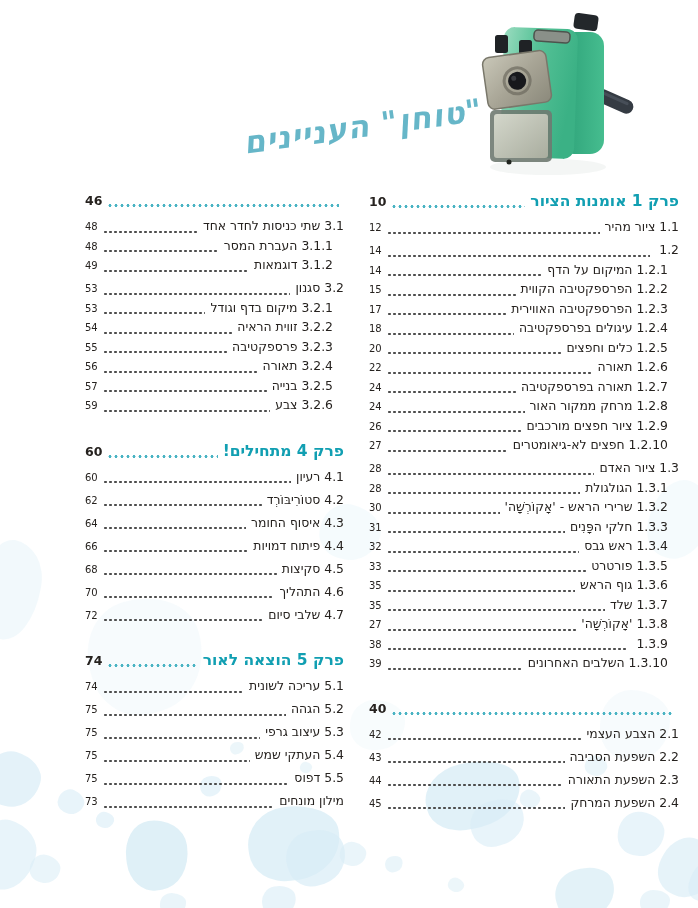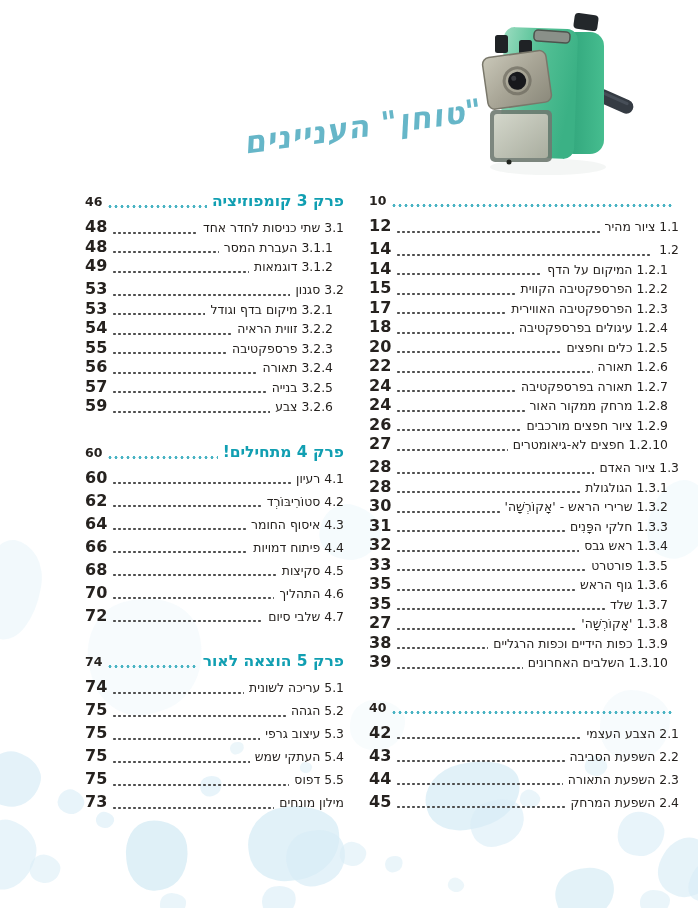--- a/index.html
+++ b/index.html
@@ -42,21 +42,21 @@
 
   .row{
     display:flex;align-items:baseline;direction:rtl;
     font-size:12.4px;line-height:18.5px;color:#26221f;
   }
   .row.l1{margin-top:3.5px;}
   .row.l2{padding-right:11px;}
   .row.l1 .ttl{font-weight:normal;}
   .num{margin-left:4px;white-space:nowrap;}
   .ttl{white-space:nowrap;}
-  .pg{font-size:16px;white-space:nowrap;font-weight:bold;}
+  .pg{font-size:10px;white-space:nowrap;}
 
   .dots{
     flex:1;min-width:8px;margin:0 5px;align-self:flex-end;
     height:4px;margin-bottom:3px;
     background-image:radial-gradient(circle,#4c4c4c 1.05px,transparent 1.45px);
     background-size:5px 4px;background-repeat:repeat-x;background-position:left center;
   }
   .dots.teal{
     height:5px;margin-bottom:3px;
     background-image:radial-gradient(circle,#49b3c3 1.3px,transparent 1.7px);
@@ -162,20 +162,21 @@
 
       <circle cx="63" cy="158" r="2.5" fill="#20241f"></circle>
     </svg>
   </div>
 
   <div class="script-title">"טוחן" העניינים</div>
 
   <div class="toc-col col-right" id="col-right">
       <div class="chapter">
         <div class="chap-row">
+          <span class="ttl">פרק 1 אומנות הציור</span>
           <span class="dots teal"></span>
           <span class="pg">10</span>
         </div>
         <div class="row l1">
           <span class="num">1.1</span>
           <span class="ttl">ציור מהיר</span>
           <span class="dots"></span>
           <span class="pg">12</span>
         </div>
         <div class="row l1">
@@ -292,21 +293,20 @@
           <span class="pg">35</span>
         </div>
         <div class="row l2">
           <span class="num">1.3.8</span>
           <span class="ttl">'אָקוֹרְשָׁה'</span>
           <span class="dots"></span>
           <span class="pg">27</span>
         </div>
         <div class="row l2">
           <span class="num">1.3.9</span>
-          <span class="ttl">כפות הידיים וכפות הרגליים</span>
           <span class="dots"></span>
           <span class="pg">38</span>
         </div>
         <div class="row l2">
           <span class="num">1.3.10</span>
           <span class="ttl">השלבים האחרונים</span>
           <span class="dots"></span>
           <span class="pg">39</span>
         </div>
       </div>
@@ -337,21 +337,20 @@
           <span class="num">2.4</span>
           <span class="ttl">השפעת המרחק</span>
           <span class="dots"></span>
           <span class="pg">45</span>
         </div>
       </div>
     </div>
   <div class="toc-col col-left" id="col-left">
       <div class="chapter">
         <div class="chap-row">
-          <span class="ttl">פרק 3 קומפוזיציה</span>
           <span class="dots teal"></span>
           <span class="pg">46</span>
         </div>
         <div class="row l1">
           <span class="num">3.1</span>
           <span class="ttl">שתי כניסות לחדר אחד</span>
           <span class="dots"></span>
           <span class="pg">48</span>
         </div>
         <div class="row l2">

